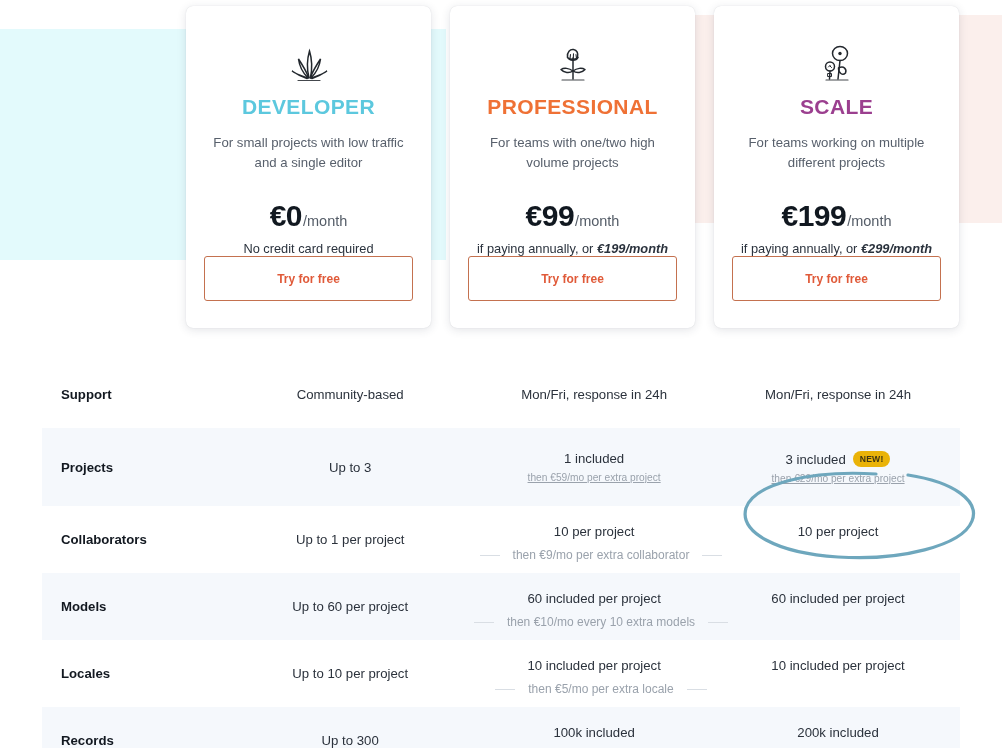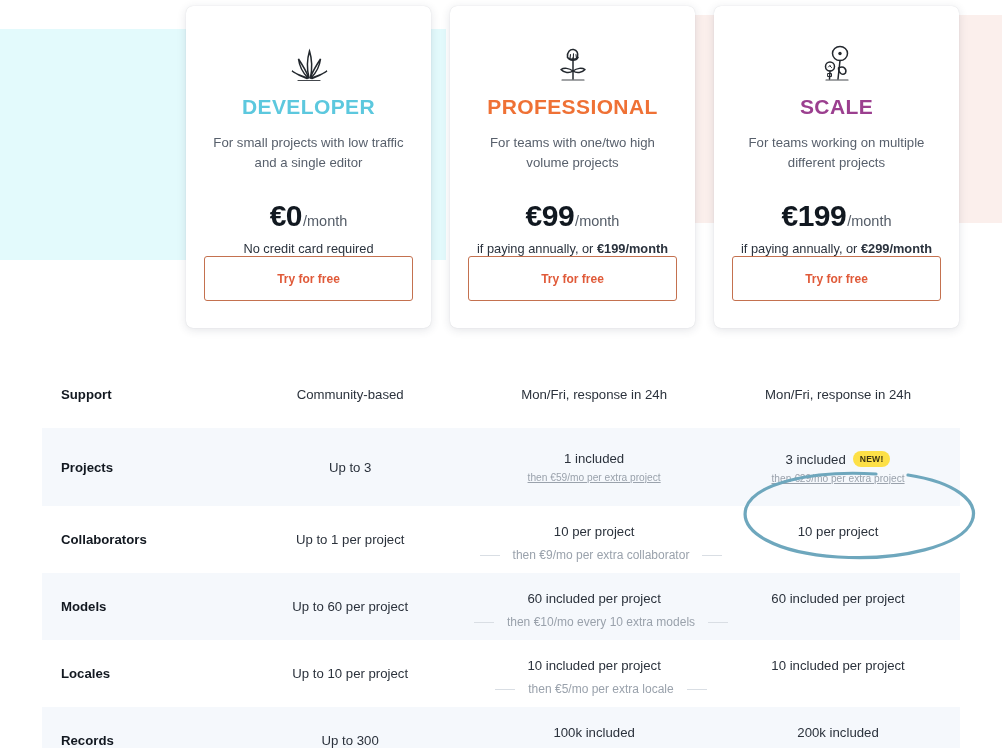--- a/index.html
+++ b/index.html
@@ -105,21 +105,21 @@
     color: #545c67;
     margin-left: 1px;
   }
 
   .card-note {
     margin-top: 8px;
     font-size: 12.8px;
     color: #2a323d;
     text-align: center;
   }
-  .card-note b { font-weight: bold; }
+  .card-note b { font-weight: bold; font-style: italic; }
 
   .card-cta {
     margin-top: auto;
     margin-bottom: 27px;
     width: 209px;
     height: 45px;
     border: 1px solid #c4714f;
     border-radius: 3px;
     background: #ffffff;
     color: #e05a39;
@@ -191,21 +191,21 @@
     height: 1px;
     background: #d9dee4;
     display: block;
   }
   .trow.has-span .tcell .main { margin-bottom: 17px; display: block; }
 
   .badge-new {
     display: inline-block;
     vertical-align: 2px;
     margin-left: 7px;
-    background: #fde047;
+    background: #eab308;
     color: #3d3413;
     font-size: 8.6px;
     font-weight: bold;
     letter-spacing: .2px;
     padding: 3px 7px 3px 7px;
     border-radius: 9px;
   }
 
   
   .annotation-circle {

